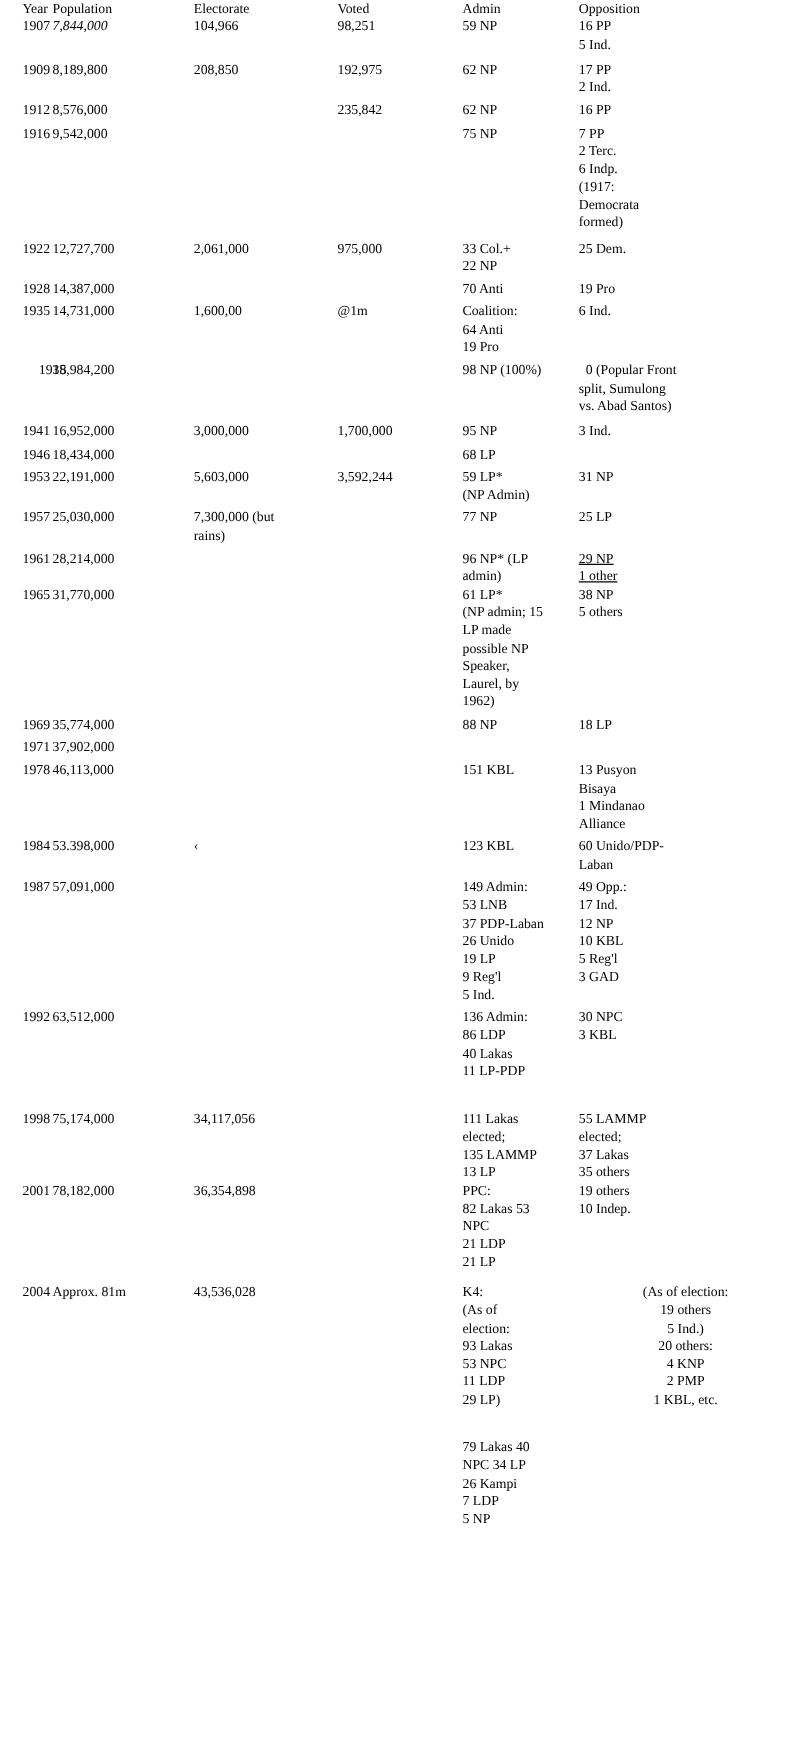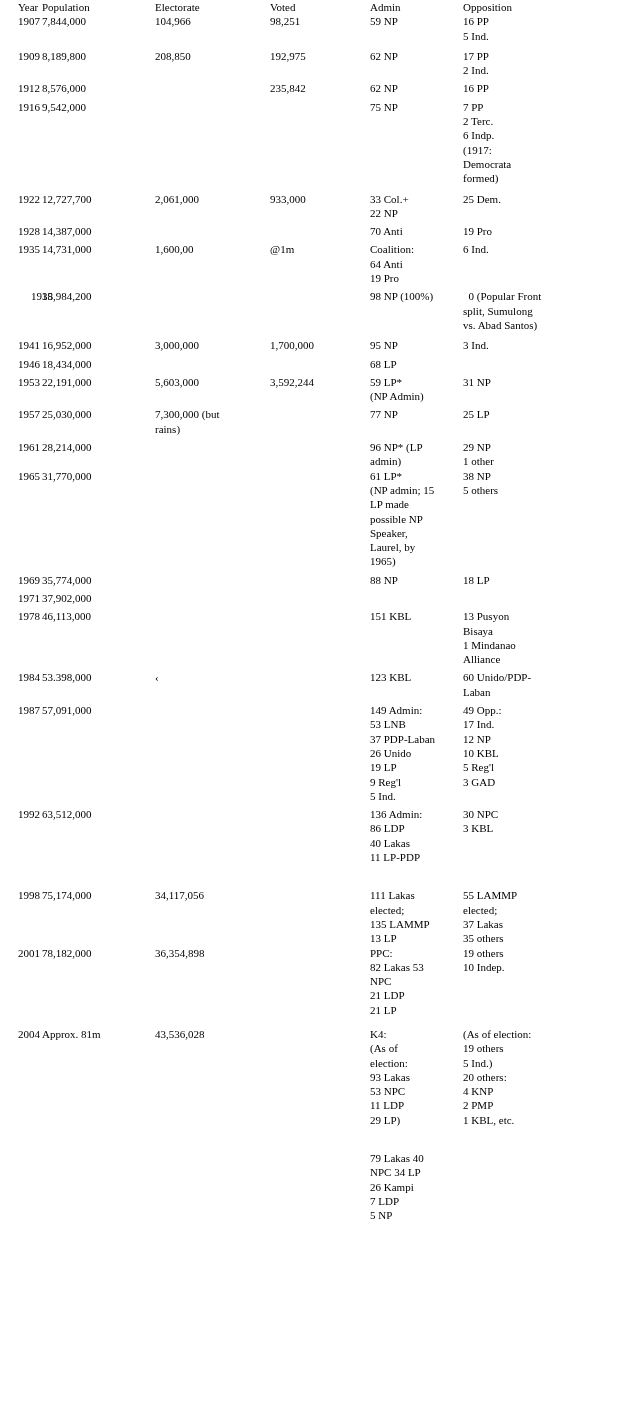--- a/index.html
+++ b/index.html
@@ -79,21 +79,21 @@
         <th>Opposition</th>
       </tr>
     </thead>
     <tbody id="tbody">
         <tr>
           <td class="td-year" style="padding-bottom: 6px;">
             <div class="cell-lines">
               <div>1907</div>
             </div>
           </td>
-          <td style="padding-bottom: 6px;">
+          <td style="padding-bottom: 6px; font-style: italic;">
             <div class="cell-lines">
               <div>7,844,000</div>
             </div>
           </td>
           <td style="padding-bottom: 6px;">
             <div class="cell-lines">
               <div>104,966</div>
             </div>
           </td>
           <td style="padding-bottom: 6px;">
@@ -226,21 +226,21 @@
               <div>12,727,700</div>
             </div>
           </td>
           <td style="padding-bottom: 4px;">
             <div class="cell-lines">
               <div>2,061,000</div>
             </div>
           </td>
           <td style="padding-bottom: 4px;">
             <div class="cell-lines">
-              <div>933,000</div>
+              <div>975,000</div>
             </div>
           </td>
           <td style="padding-bottom: 4px;">
             <div class="cell-lines">
               <div>33 Col.+</div>
               <div>22 NP</div>
             </div>
           </td>
           <td style="padding-bottom: 4px;">
             <div class="cell-lines">
@@ -498,21 +498,21 @@
             <div class="cell-lines">
               <div>&nbsp;</div>
             </div>
           </td>
           <td style="padding-bottom: 0px;">
             <div class="cell-lines">
               <div>96 NP* (LP</div>
               <div>admin)</div>
             </div>
           </td>
-          <td style="padding-bottom: 0px;">
+          <td style="padding-bottom: 0px; text-decoration: underline;">
             <div class="cell-lines">
               <div>29 NP</div>
               <div>1 other</div>
             </div>
           </td>
         </tr>
         <tr>
           <td class="td-year" style="padding-bottom: 4px;">
             <div class="cell-lines">
               <div>1965</div>
@@ -534,21 +534,21 @@
             </div>
           </td>
           <td style="padding-bottom: 4px;">
             <div class="cell-lines">
               <div>61 LP*</div>
               <div>(NP admin; 15</div>
               <div>LP made</div>
               <div>possible NP</div>
               <div>Speaker,</div>
               <div>Laurel, by</div>
-              <div>1965)</div>
+              <div>1962)</div>
             </div>
           </td>
           <td style="padding-bottom: 4px;">
             <div class="cell-lines">
               <div>38 NP</div>
               <div>5 others</div>
             </div>
           </td>
         </tr>
         <tr>
@@ -862,21 +862,21 @@
             <div class="cell-lines">
               <div>K4:</div>
               <div>(As of</div>
               <div>election:</div>
               <div>93 Lakas</div>
               <div>53 NPC</div>
               <div>11 LDP</div>
               <div>29 LP)</div>
             </div>
           </td>
-          <td style="padding-bottom: 24px;">
+          <td style="padding-bottom: 24px; text-align: center;">
             <div class="cell-lines">
               <div>(As of election:</div>
               <div>19 others</div>
               <div>5 Ind.)</div>
               <div>20 others:</div>
               <div>4 KNP</div>
               <div>2 PMP</div>
               <div>1 KBL, etc.</div>
             </div>
           </td>

